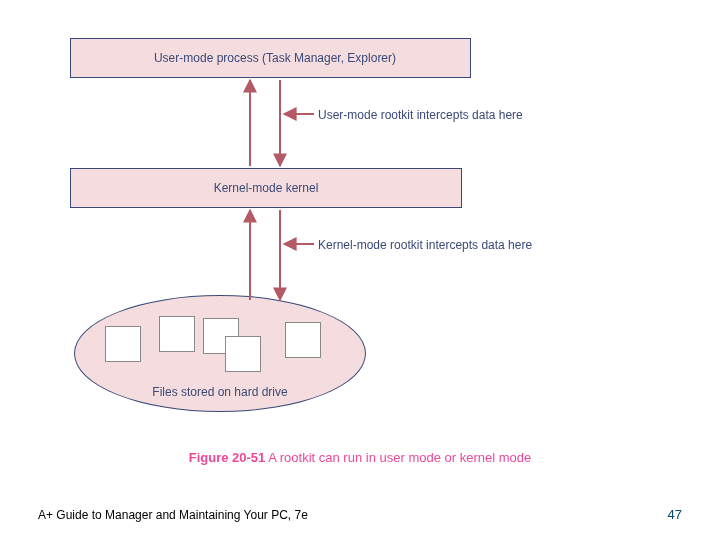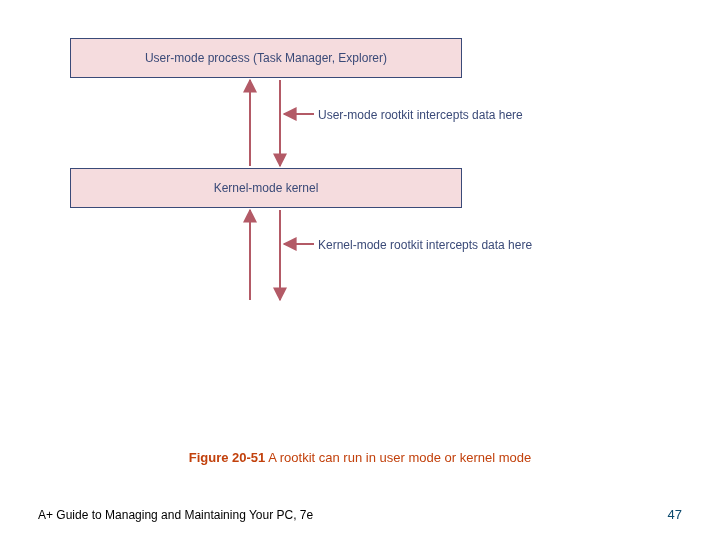--- a/index.html
+++ b/index.html
@@ -2,42 +2,51 @@
 <html><head>
 <meta charset="utf-8">
 <style>
   html,body{margin:0;padding:0;width:720px;height:540px;background:#fff;font-family:Arial,Helvetica,sans-serif;}
   .stage{position:relative;width:720px;height:540px;}
   .proc-box{position:absolute;background:#f5dcde;border:1px solid #3a4a78;font-size:12px;color:#3a4a78;display:flex;align-items:center;justify-content:center;}
   .note{position:absolute;font-size:12px;color:#3a4a78;}
   .ellipse{position:absolute;border:1px solid #3a4a78;background:#f5dcde;border-radius:50%;}
   .file-sq{position:absolute;width:34px;height:34px;background:#fff;border:1px solid #898989;}
   .ell-caption{position:absolute;width:100%;text-align:center;font-size:12px;color:#3a4a78;}
-  .caption{position:absolute;left:0;width:720px;text-align:center;font-size:13px;color:#c2410c;}
+  .caption{position:absolute;left:0;width:720px;text-align:center;font-size:13px;color:#ec4899;}
   .footer-l{position:absolute;left:38px;bottom:18px;font-size:12px;color:#000;}
   .footer-r{position:absolute;right:38px;bottom:18px;font-size:13px;color:#0c4a6e;}
   svg.arrows{position:absolute;left:0;top:0;}
 </style>
 </head>
 <body>
 
 <div class="stage">
 
-  <div class="proc-box" style="left:70px;top:38px;width:390px;height:38px;">
+  <div class="proc-box" style="left:70px;top:38px;width:390px;height:38px;padding-left:9px;">
     <span>User-mode process (Task Manager, Explorer)</span>
   </div>
 
   <div class="proc-box" style="left:70px;top:168px;width:390px;height:38px;">
     <span>Kernel-mode kernel</span>
   </div>
 
   <div class="note" style="left:318px;top:238px;">Kernel-mode rootkit intercepts data here</div>
 
   <div class="note" style="left:318px;top:108px;">User-mode rootkit intercepts data here</div>
 
+  <div class="ellipse" style="left:74px;top:295px;width:290px;height:115px;">
+
+    <div class="file-sq" style="left:30px;top:30px;"></div>
+    <div class="file-sq" style="left:84px;top:20px;"></div>
+    <div class="file-sq" style="left:128px;top:22px;"></div>
+    <div class="file-sq" style="left:150px;top:40px;"></div>
+    <div class="file-sq" style="left:210px;top:26px;"></div>
+    <div class="ell-caption" style="bottom:12px;">Files stored on hard drive</div>
+  </div>
 
   <svg class="arrows" width="720" height="540">
     <defs>
       <marker id="ah" viewBox="0 0 10 10" refX="9" refY="5" markerWidth="7" markerHeight="7" orient="auto">
         <path d="M0,0 L10,5 L0,10 Z" fill="#b35a66"></path>
       </marker>
     </defs>
 
     <line x1="250" y1="166" x2="250" y2="80" stroke="#b35a66" stroke-width="2" marker-end="url(#ah)"></line>
     <line x1="280" y1="80" x2="280" y2="166" stroke="#b35a66" stroke-width="2" marker-end="url(#ah)"></line>
@@ -47,16 +56,16 @@
     <line x1="250" y1="300" x2="250" y2="210" stroke="#b35a66" stroke-width="2" marker-end="url(#ah)"></line>
     <line x1="280" y1="210" x2="280" y2="300" stroke="#b35a66" stroke-width="2" marker-end="url(#ah)"></line>
 
     <line x1="314" y1="244" x2="284" y2="244" stroke="#b35a66" stroke-width="2" marker-end="url(#ah)"></line>
   </svg>
 
   <div class="caption" style="top:450px;">
     <b>Figure 20-51</b><span> A rootkit can run in user mode or kernel mode</span>
   </div>
 
-  <div class="footer-l">A+ Guide to Managing and Maintaining Your PC, 7e</div>
+  <div class="footer-l">A+ Guide to Manager and Maintaining Your PC, 7e</div>
   <div class="footer-r">47</div>
 
 </div>
 
 </body></html>

